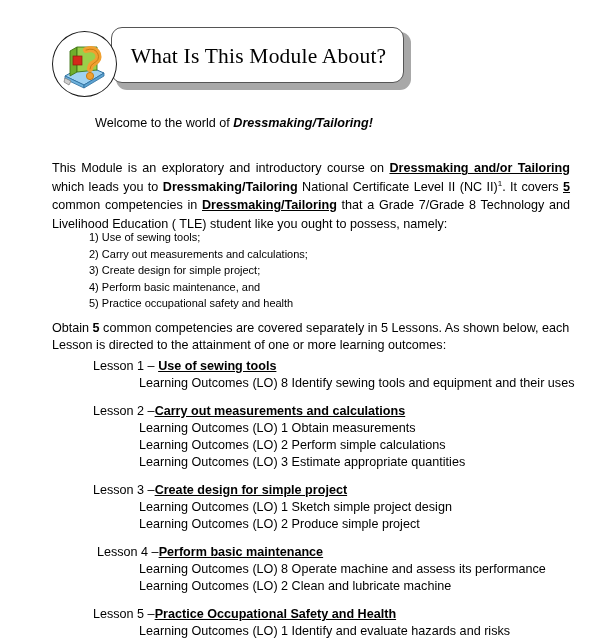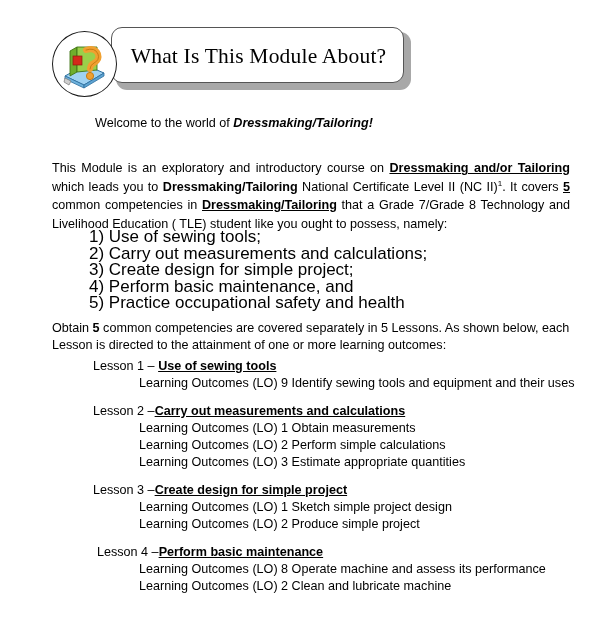--- a/index.html
+++ b/index.html
@@ -115,21 +115,21 @@
   sup {
     font-size: 8px;
     vertical-align: super;
     line-height: 0;
   }
 
   .numlist {
     position: absolute;
     left: 89px;
     top: 229px;
-    font-size: 17px;
+    font-size: 11px;
     line-height: 16.6px;
   }
   .numlist div { white-space: nowrap; }
 
   .covered {
     position: absolute;
     left: 52px;
     top: 320px;
     width: 520px;
     font-size: 12.6px;
@@ -208,21 +208,21 @@
     <div>4) Perform basic maintenance, and</div>
     <div>5) Practice occupational safety and health</div>
   </div>
 
   <div class="covered"><span>Obtain </span><b>5</b><span> common competencies are covered separately in 5 Lessons. As shown below, each Lesson is directed to   the attainment of  one or more  learning outcomes:</span></div>
 
   <div class="lessons">
 
     <div class="lesson-block">
       <div class="lesson-head"><span>Lesson 1 –  </span><span class="lname">Use of sewing tools</span></div>
-      <div class="lo">Learning Outcomes (LO) 9 Identify sewing tools and equipment and their uses</div>
+      <div class="lo">Learning Outcomes (LO) 8 Identify sewing tools and equipment and their uses</div>
     </div>
 
     <div class="lesson-block">
       <div class="lesson-head"><span>Lesson 2 –</span><span class="lname">Carry out measurements and calculations</span></div>
       <div class="lo">Learning Outcomes (LO) 1 Obtain measurements</div>
       <div class="lo">Learning Outcomes (LO) 2 Perform simple calculations</div>
       <div class="lo">Learning Outcomes (LO) 3 Estimate appropriate quantities</div>
     </div>
 
     <div class="lesson-block">
@@ -230,16 +230,21 @@
       <div class="lo">Learning Outcomes (LO) 1 Sketch simple project design</div>
       <div class="lo">Learning Outcomes (LO) 2 Produce simple project</div>
     </div>
 
     <div class="lesson-block">
       <div class="lesson-head indented"><span>Lesson  4 –</span><span class="lname">Perform basic maintenance</span></div>
       <div class="lo">Learning Outcomes (LO) 8 Operate machine and assess its performance</div>
       <div class="lo">Learning Outcomes (LO) 2 Clean and lubricate machine</div>
     </div>
 
+    <div class="lesson-block">
+      <div class="lesson-head"><span>Lesson  5 –</span><span class="lname">Practice Occupational Safety and Health</span></div>
+      <div class="lo">Learning Outcomes (LO) 1 Identify and evaluate  hazards and risks</div>
+
+    </div>
 
   </div>
 
 </div>
 
 </body></html>

